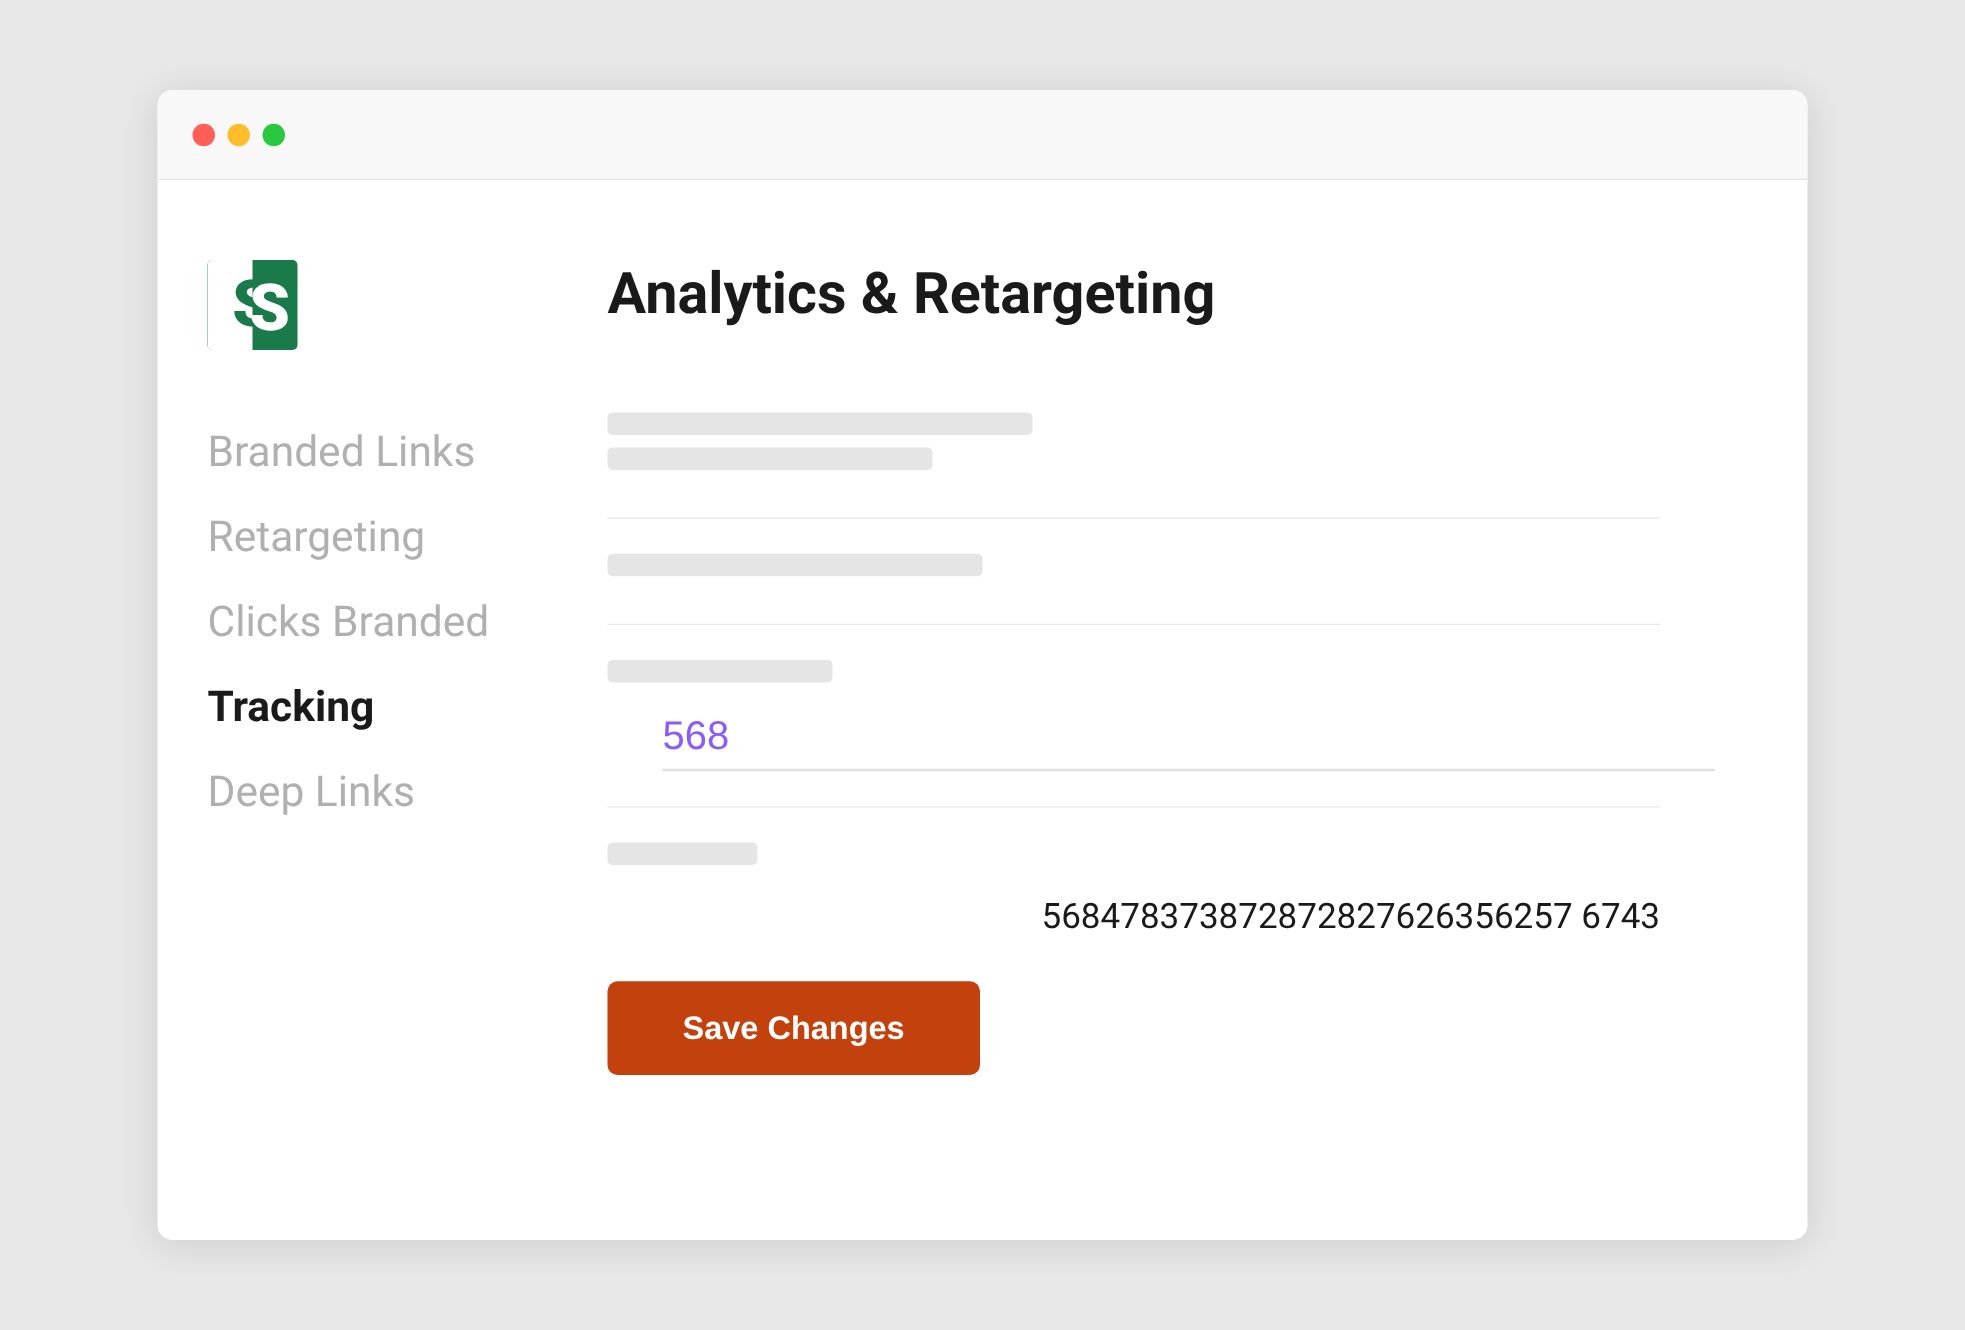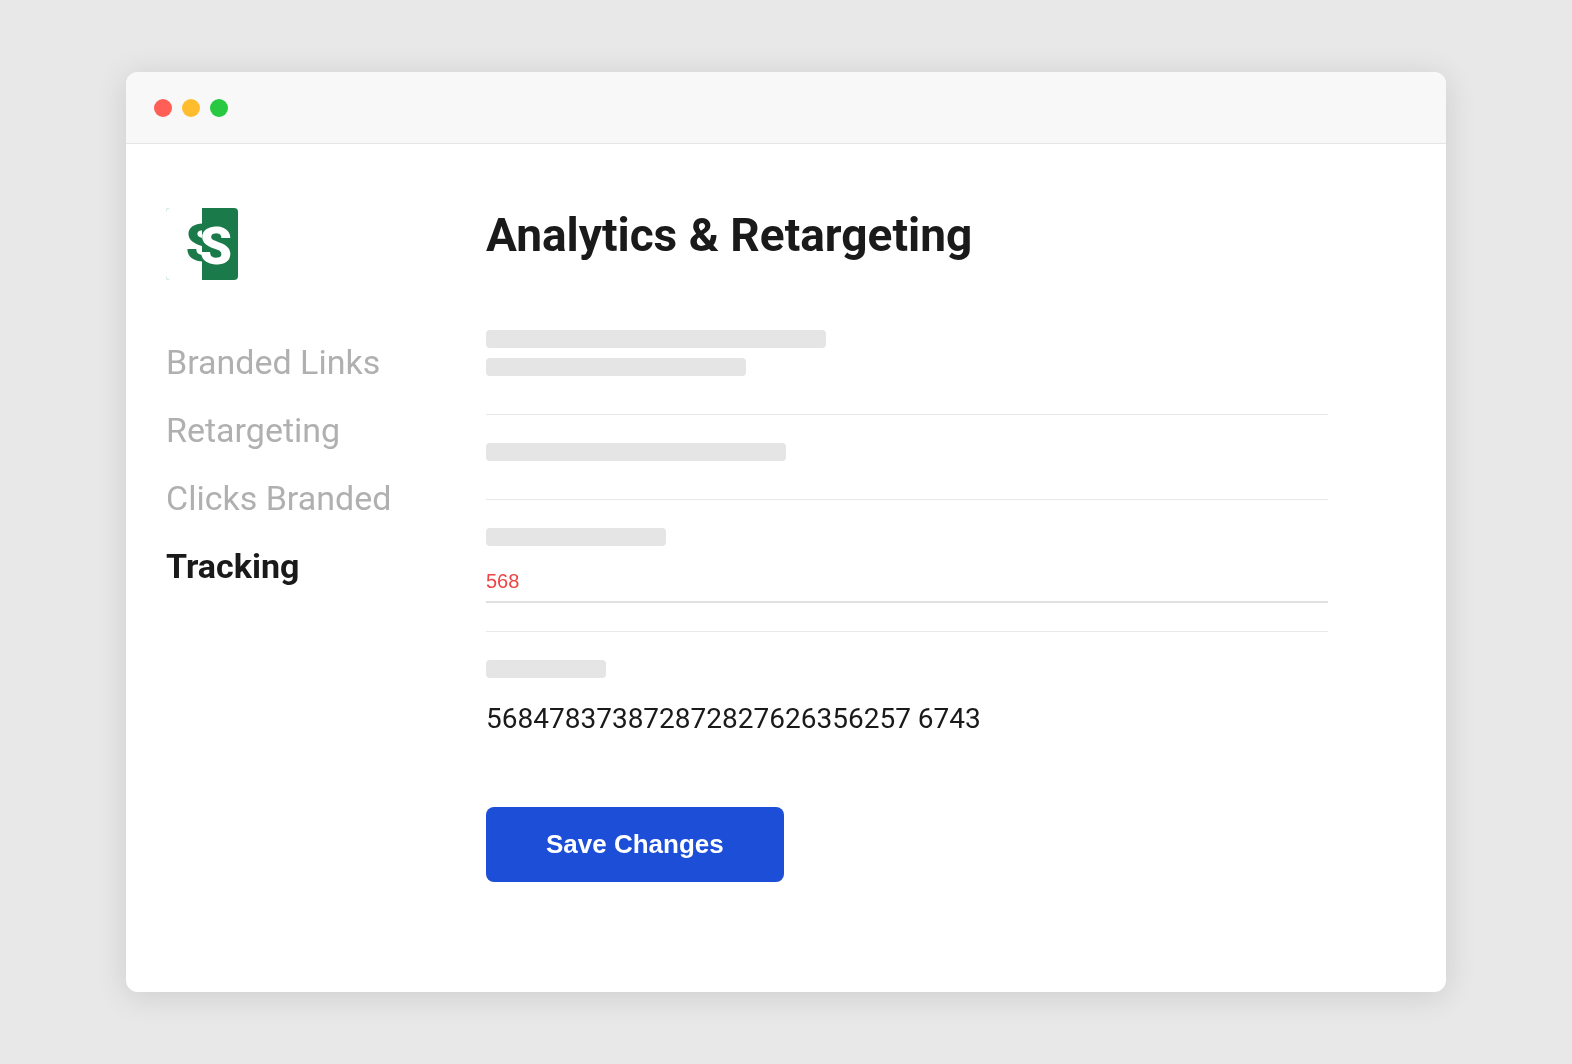--- a/index.html
+++ b/index.html
@@ -131,51 +131,52 @@
       margin-bottom: 40px;
     }
 
     .section {
       border-bottom: 1px solid #e8e8e8;
       padding: 28px 0;
     }
 
     .section:last-of-type {
       border-bottom: none;
+      text-align: right;
     }
 
     .skeleton {
       background: #e5e5e5;
       border-radius: 4px;
       height: 18px;
       margin-bottom: 10px;
     }
 
     .input-field {
       width: 100%;
       border: none;
       border-bottom: 2px solid #e0e0e0;
       padding: 8px 0;
-      font-size: 20px;
-      color: #ef4444;
+      font-size: 32px;
+      color: #8b5cf6;
       outline: none;
       background: transparent;
+      margin-left: 44px;
     }
 
     .long-number {
       font-size: 28px;
       color: #1a1a1a;
       padding: 8px 0;
       word-break: break-all;
       letter-spacing: 0;
     }
 
     .save-btn {
-      margin-top: 36px;
-      background: #1d4ed8;
+      background: #c2410c;
       color: #ffffff;
       border: none;
       border-radius: 8px;
       padding: 22px 60px;
       font-size: 26px;
       font-weight: 600;
       cursor: pointer;
       transition: background 0.2s;
     }
   </style>
@@ -197,20 +198,21 @@
       <div class="logo">
         <div class="logo-inner"></div>
         <span class="logo-text">S</span>
         <span class="logo-s-white">S</span>
       </div>
 
       <a class="nav-item">Branded Links</a>
       <a class="nav-item">Retargeting</a>
       <a class="nav-item">Clicks Branded</a>
       <a class="nav-item active">Tracking</a>
+      <a class="nav-item">Deep Links</a>
     </div>
 
     <div class="main">
       <h1 class="page-title">Analytics &amp; Retargeting</h1>
 
       
       <div class="section">
         <div class="skeleton" style="width:340px; margin-bottom:10px;"></div>
         <div class="skeleton" style="width:260px;"></div>
       </div>

